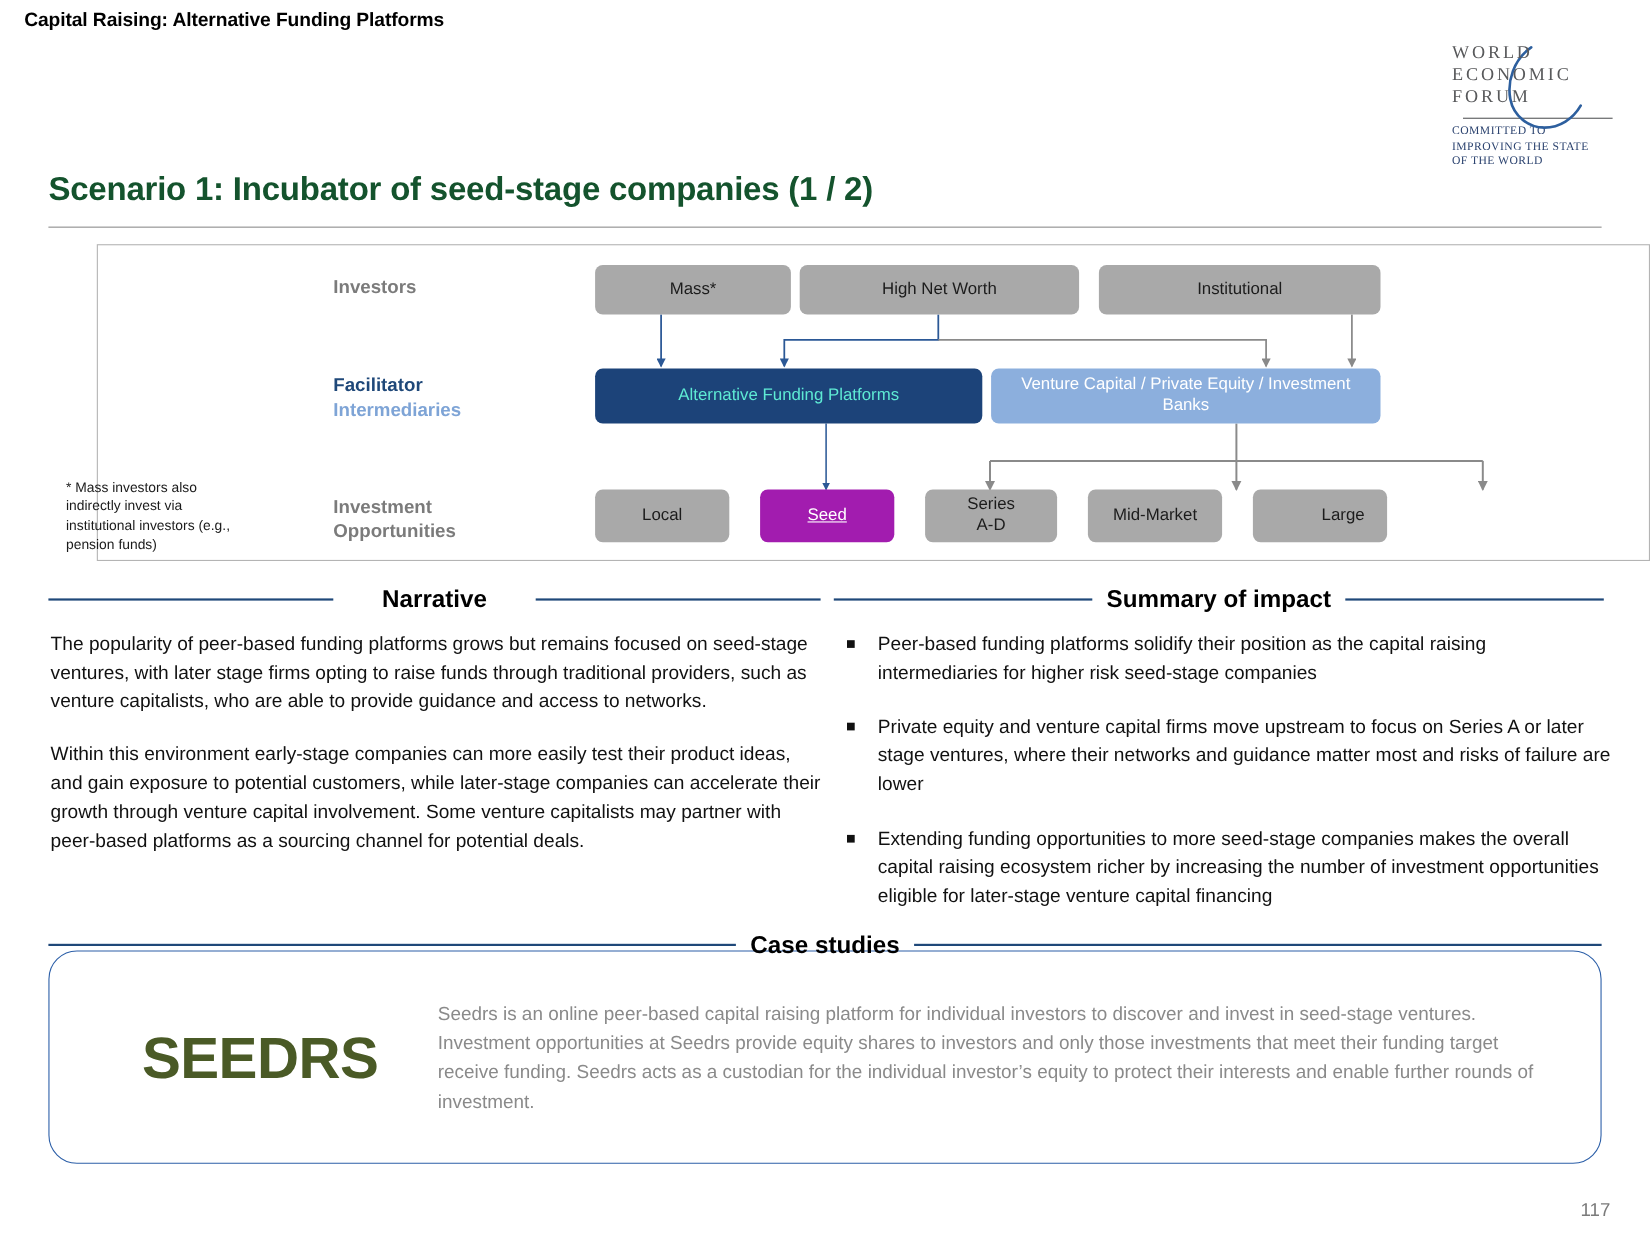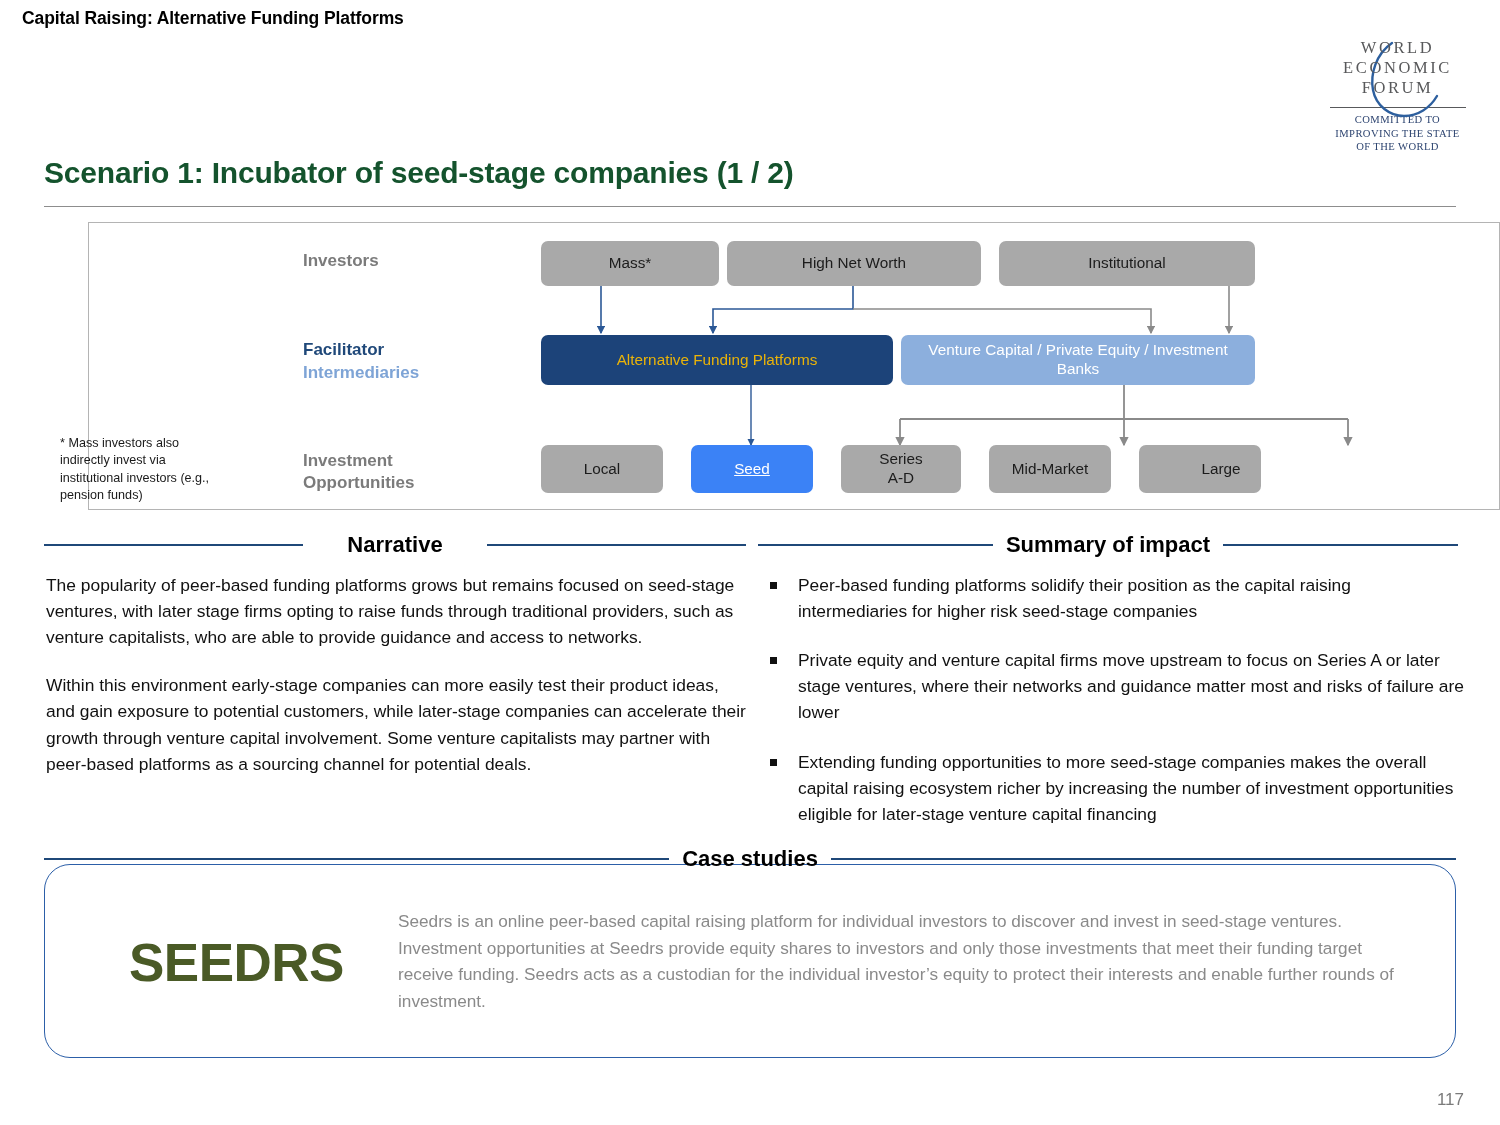--- a/index.html
+++ b/index.html
@@ -26,21 +26,20 @@
     color: #000000;
     letter-spacing: -0.1px;
   }
 
   
   .wef-logo {
     position: absolute;
     left: 1320px;
     top: 38px;
     width: 155px;
-    text-align: center;
   }
   .wef-wordmark {
     position: relative;
     font-family: "Liberation Serif", serif;
     color: #58595b;
     line-height: 1.22;
     letter-spacing: 2.6px;
     font-size: 16.5px;
     z-index: 2;
   }
@@ -124,22 +123,22 @@
     border-radius: 7px;
     display: flex;
     align-items: center;
     justify-content: center;
     text-align: center;
     font-size: 15.3px;
     line-height: 1.22;
     padding: 2px 6px;
   }
   .node.gray   { background: #a9a9a9; color: #1c1c1c; }
-  .node.dark   { background: #3b82f6; color: #ffffff; text-decoration: underline; }
-  .node.navy   { background: #1c4379; color: #eab308; }
+  .node.dark   { background: #a21caf; color: #ffffff; text-decoration: underline; }
+  .node.navy   { background: #1c4379; color: #5eead4; }
   .node.ltblue { background: #8cafdd; color: #ffffff; }
 
   svg.connectors {
     position: absolute;
     left: 0; top: 0;
     width: 1412px;
     height: 288px;
     overflow: visible;
     pointer-events: none;
   }

